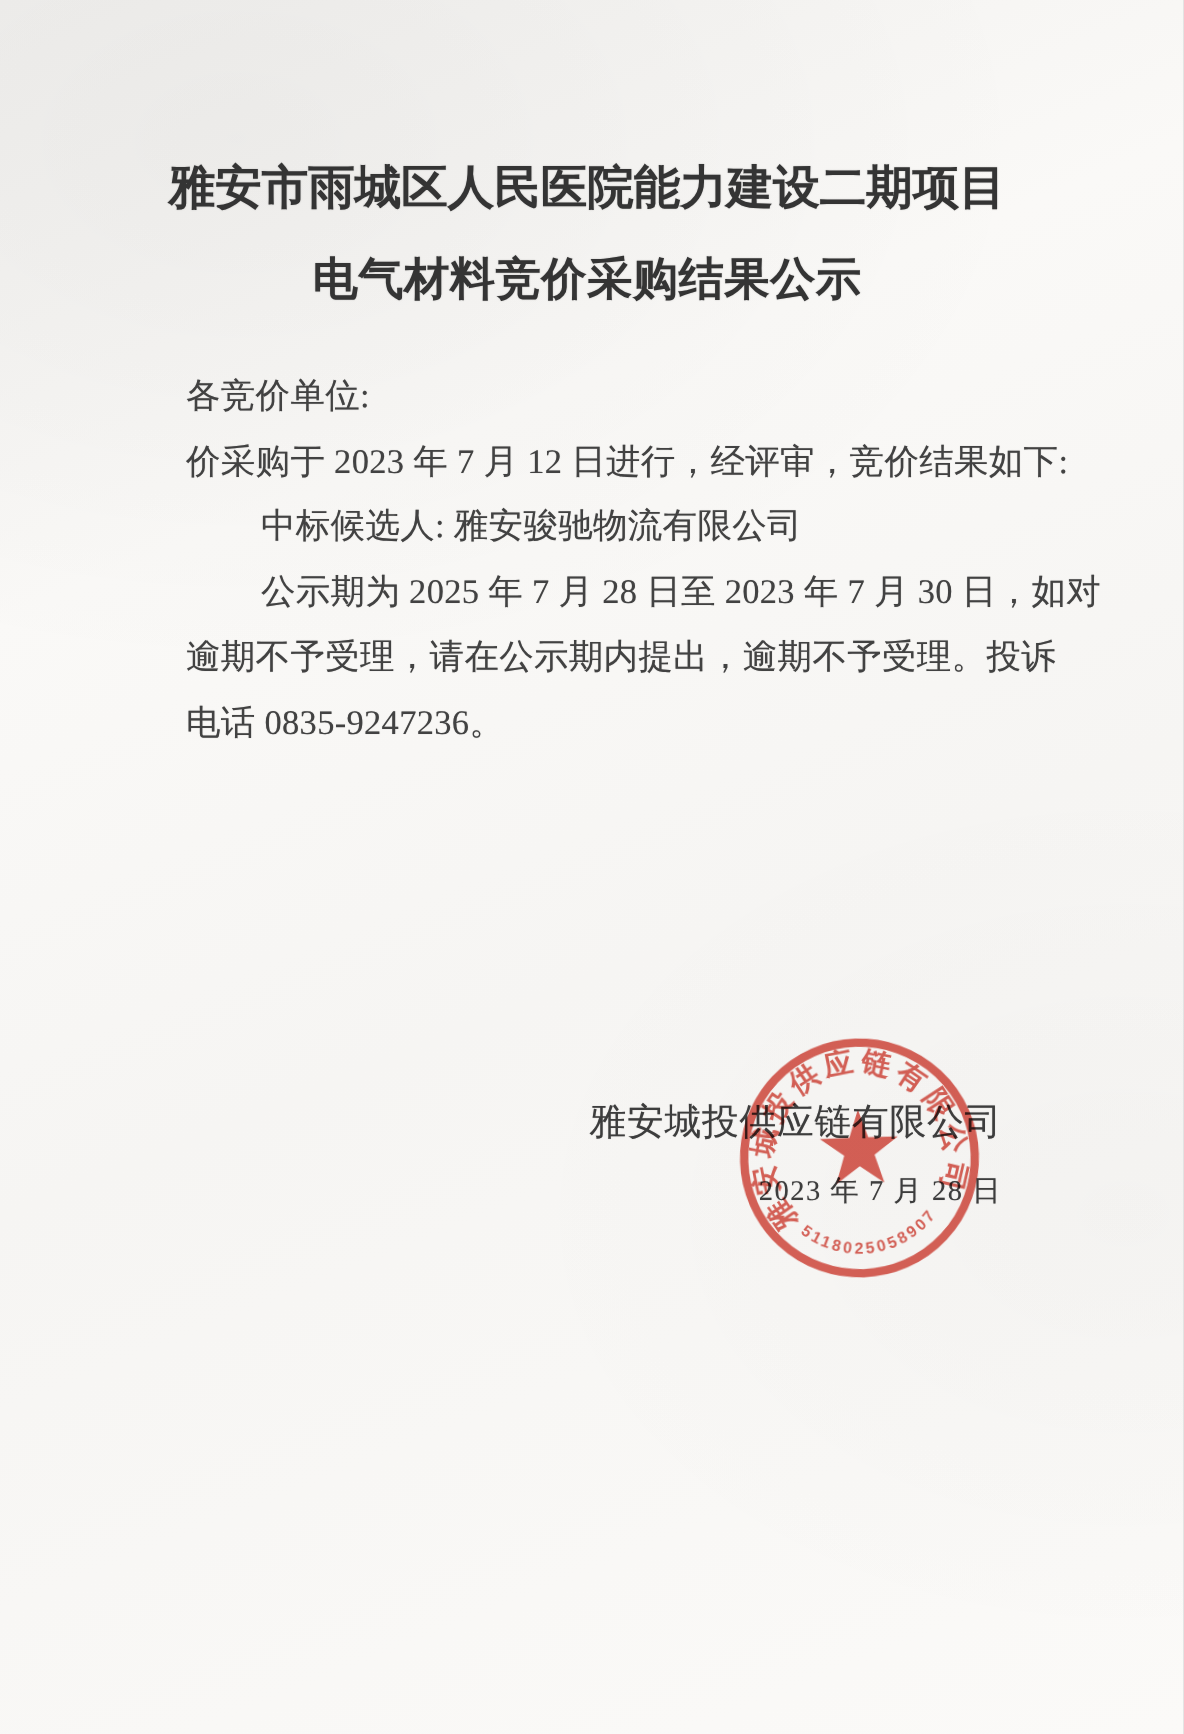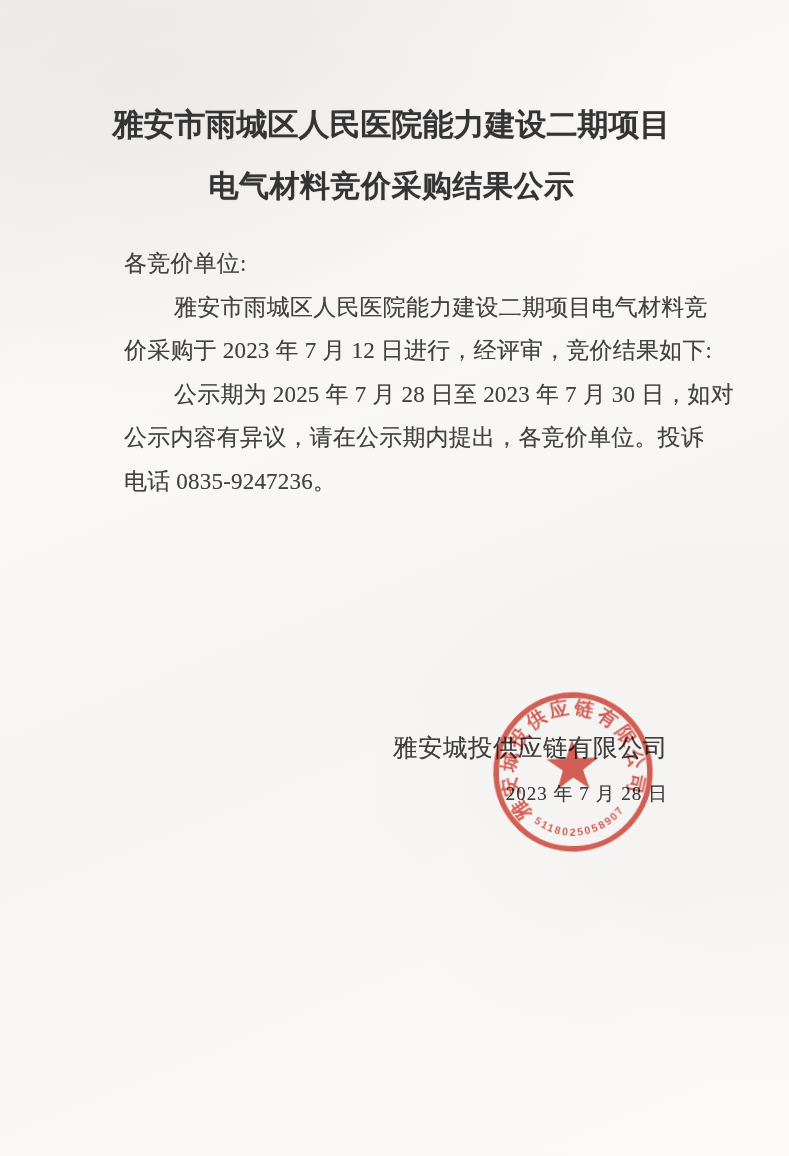--- a/index.html
+++ b/index.html
@@ -92,24 +92,24 @@
 </head>
 <body>
 
 <div class="page">
 
   <div class="doc-title line1">雅安市雨城区人民医院能力建设二期项目</div>
   <div class="doc-title line2">电气材料竞价采购结果公示</div>
 
   <div class="doc-body">
     <div class="line">各竞价单位:</div>
-    <div class="line indent">雅安市雨城区人民医院能力建设二期项目电气材料竞</div>
     <div class="line">价采购于 2023 年 7 月 12 日进行，经评审，竞价结果如下:</div>
+    <div class="line indent">中标候选人: 雅安骏驰物流有限公司</div>
     <div class="line indent">公示期为 2025 年 7 月 28 日至 2023 年 7 月 30 日，如对</div>
-    <div class="line">公示内容有异议，请在公示期内提出，各竞价单位。投诉</div>
+    <div class="line">逾期不予受理，请在公示期内提出，逾期不予受理。投诉</div>
     <div class="line">电话 0835-9247236。</div>
   </div>
 
   <div class="sig-company">雅安城投供应链有限公司</div>
   <div class="sig-date">2023 年 7 月 28 日</div>
 
   <div class="seal">
     <svg viewBox="0 0 170 170">
       <defs>
         <path id="ringTextPath" d="M 35.1 112.6 A 57 57 0 1 1 134.9 112.6" fill="none"></path>

